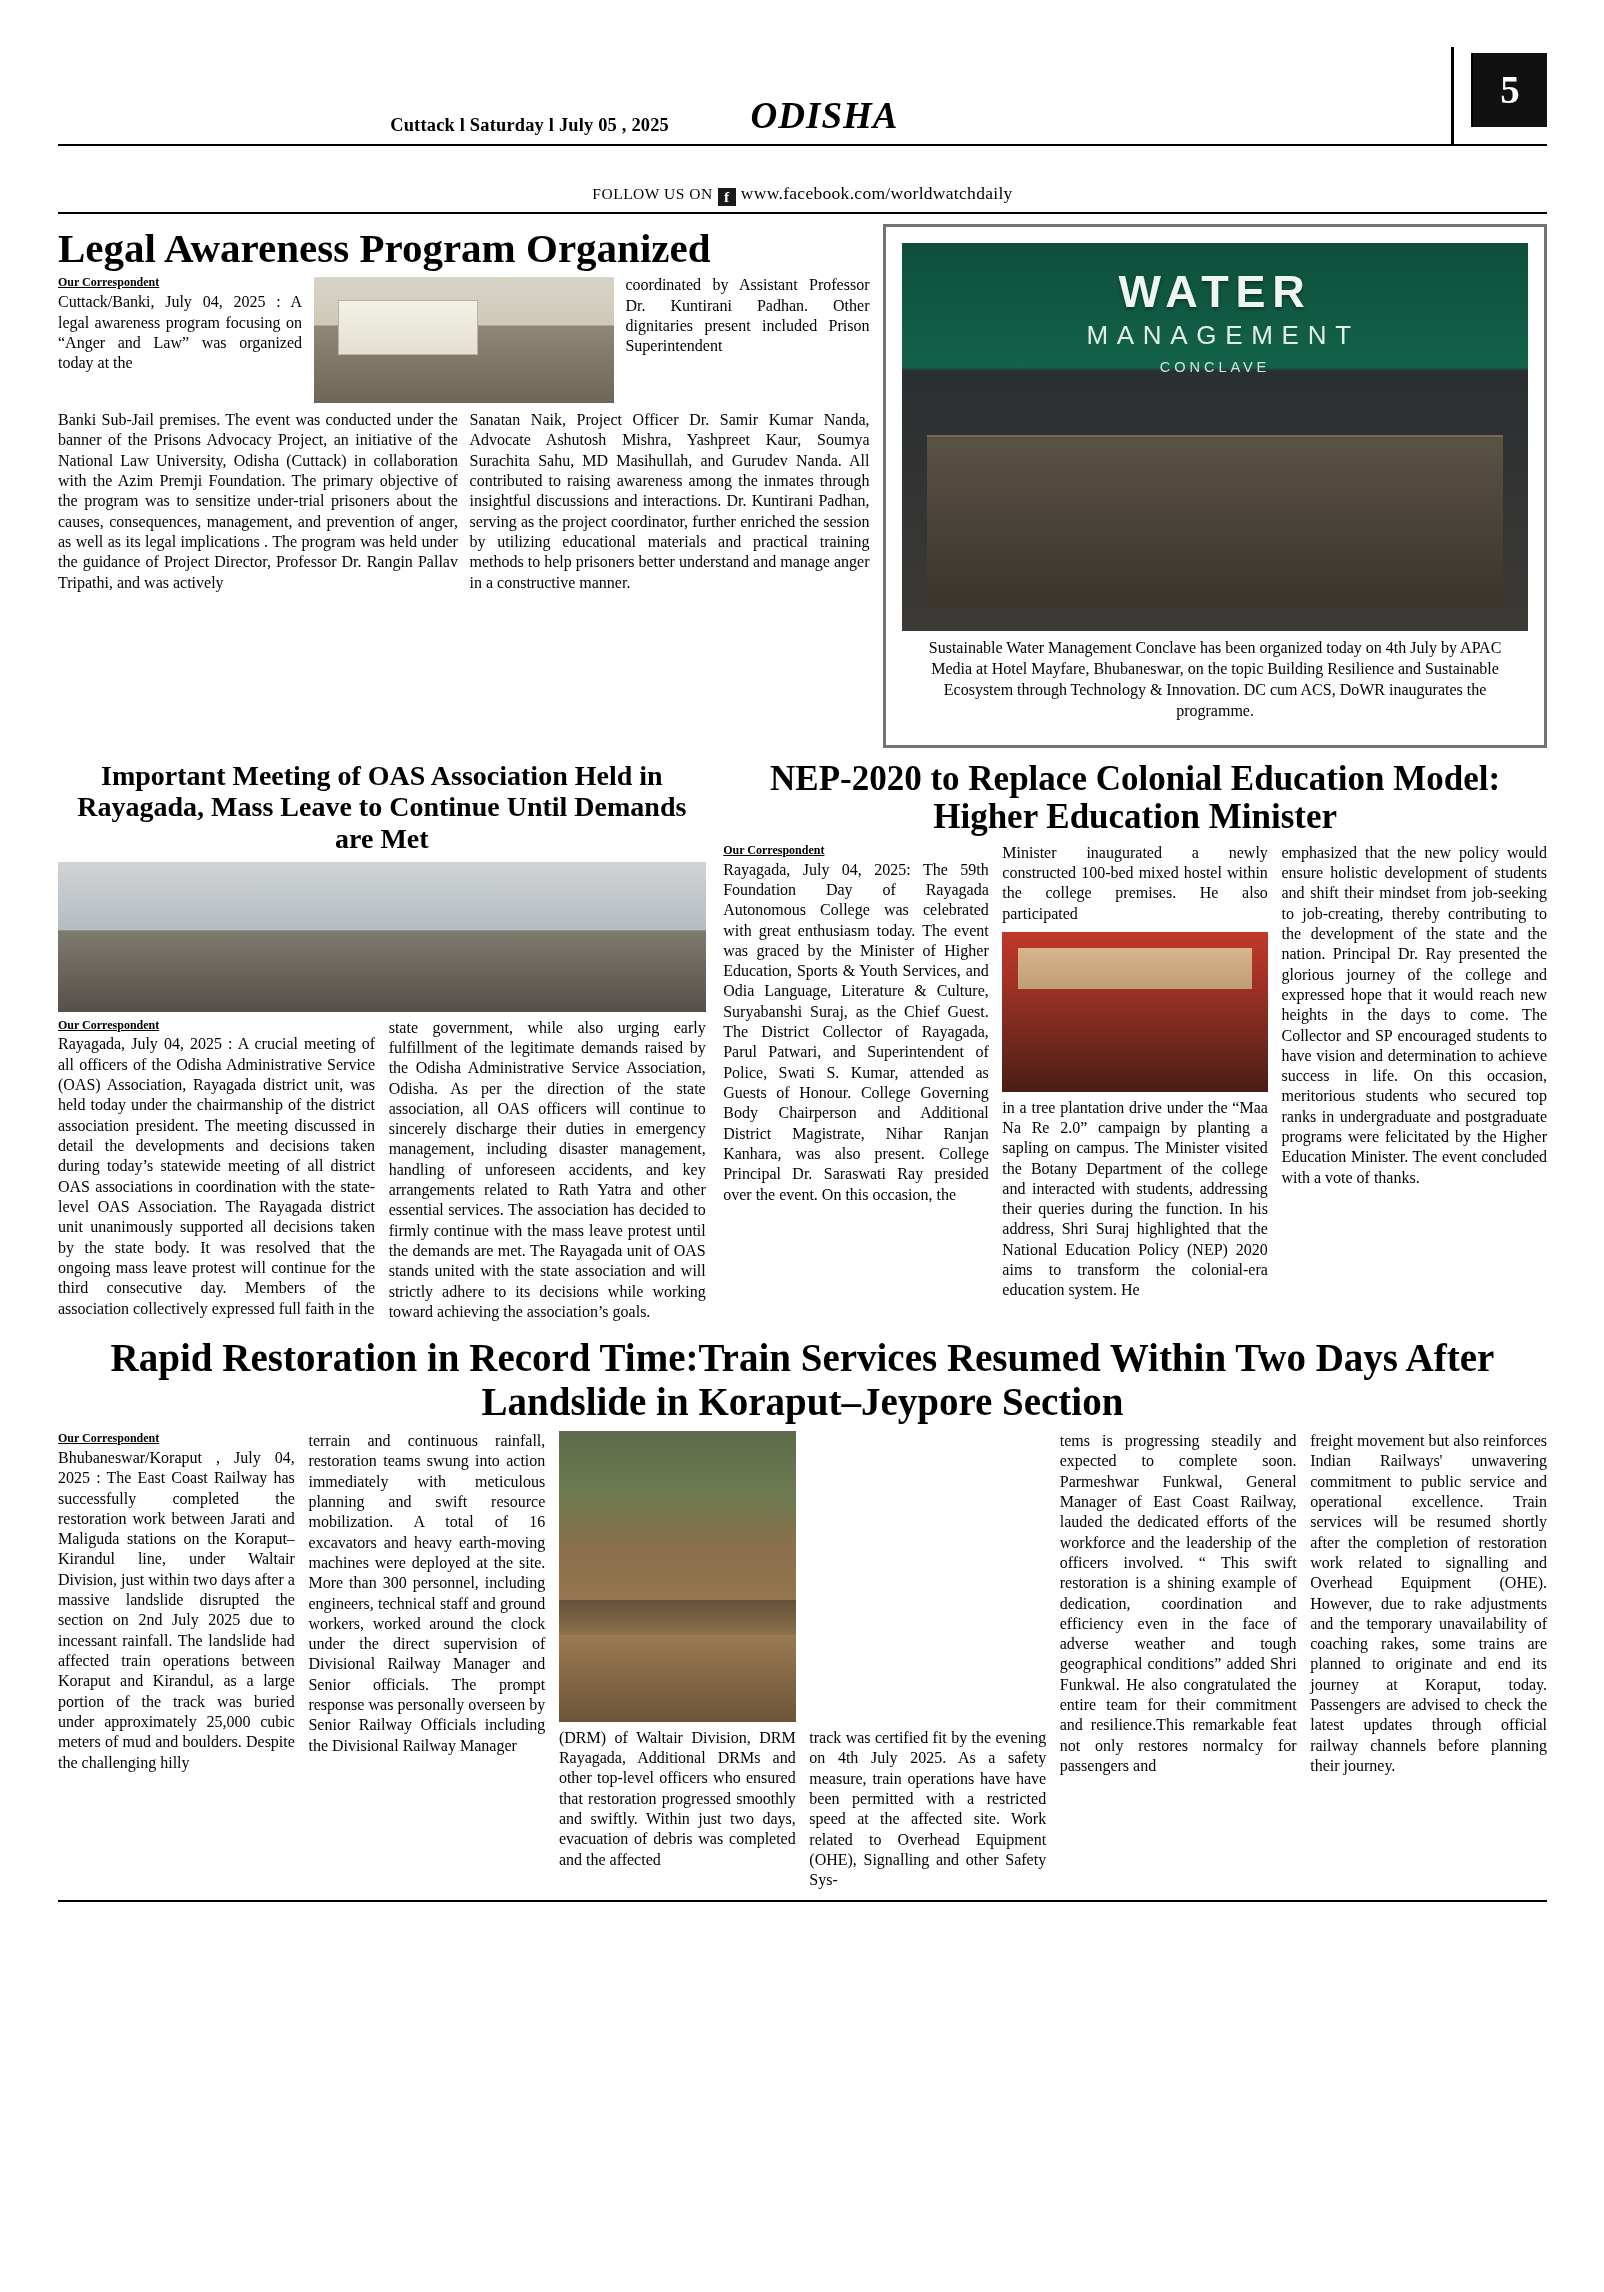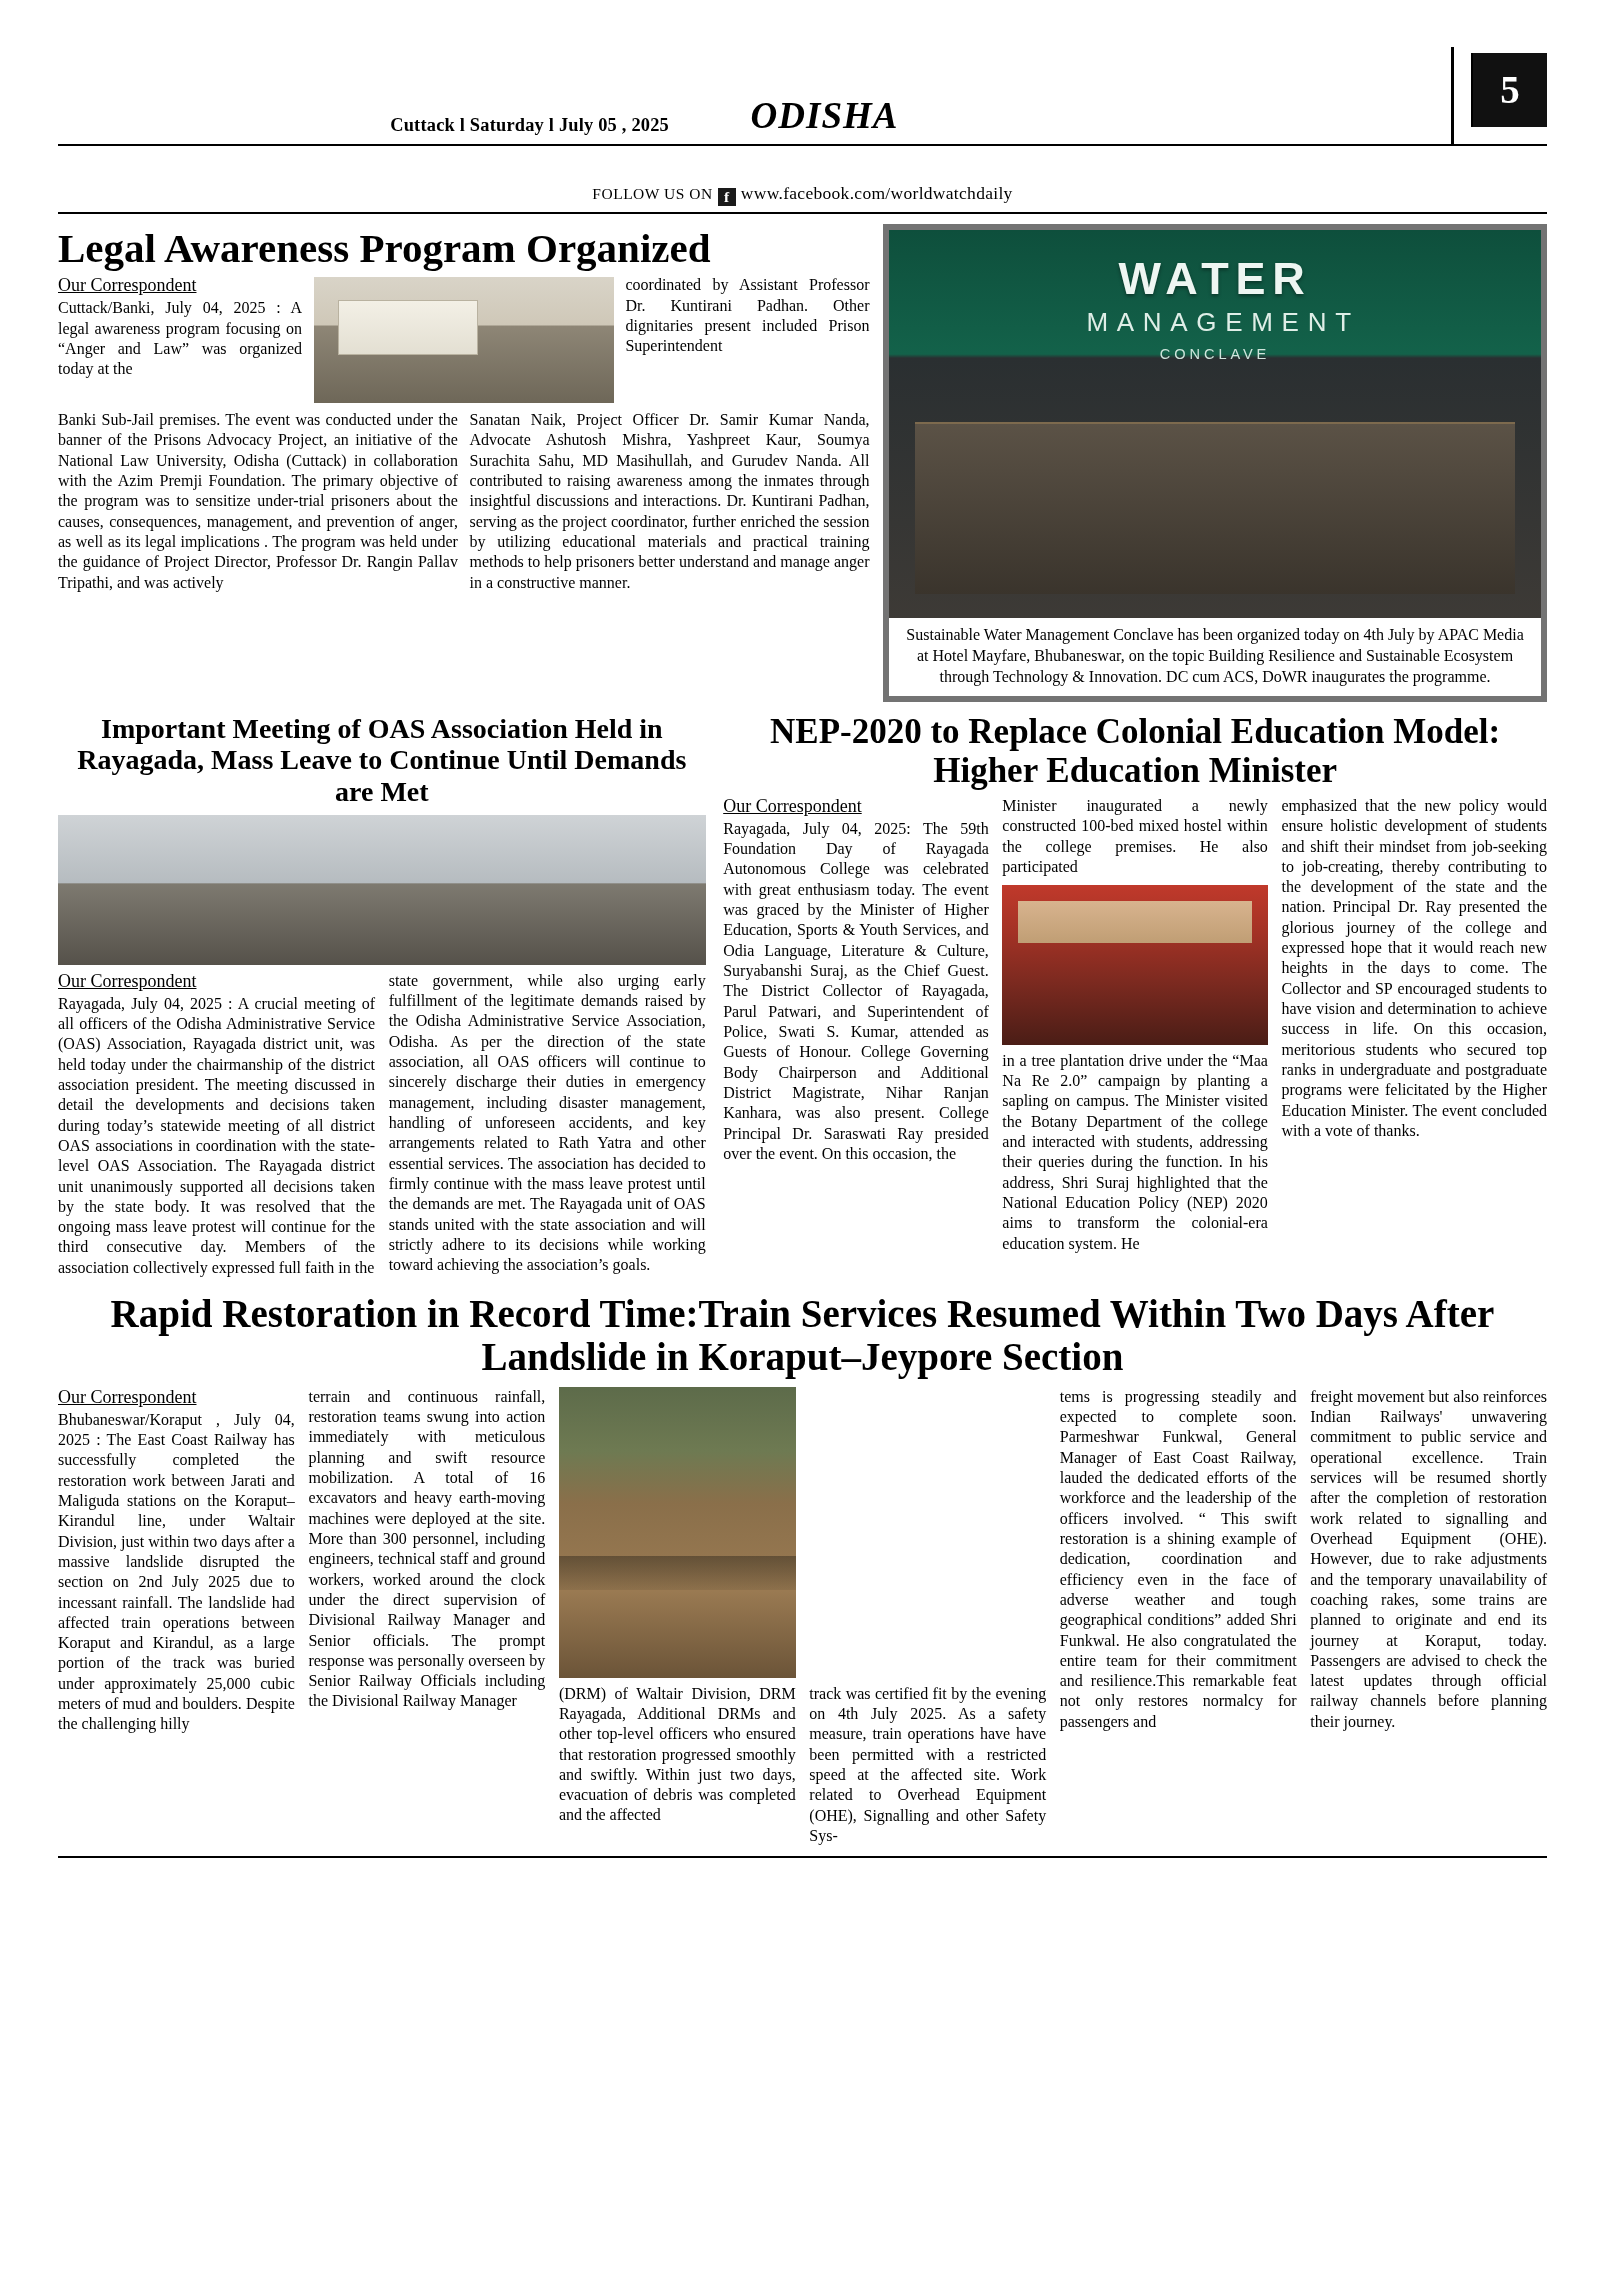--- a/index.html
+++ b/index.html
@@ -118,23 +118,23 @@
   }
   .followbar .small{font-size:15.5px;letter-spacing:0.5px;}
 
   
   .hl-serif{
     font-family:"Liberation Serif", serif;
     font-weight:bold;
     line-height:1.03;
   }
   .byline{
-    font-weight:normal;
+    font-weight:bold;
     text-decoration:underline;
-    font-size:18px;
+    font-size:12px;
   }
   .body-txt{
     font-size:16px;
     line-height:1.27;
     text-align:justify;
     text-justify:inter-word;
     hyphens:auto;
   }
   .cap{
     font-size:16px;
@@ -143,21 +143,21 @@
   }
   .photo{
     background:#6b6f63;
     position:relative;
     overflow:hidden;
   }
 
   
   .sec1{display:flex;gap:13.6px;margin-top:9.7px;}
   .sec1-left{flex:0 0 calc(1489px * 0.545);}
-  .sec1-right{flex:1 1 auto;border:6px solid #737373;padding:0;}
+  .sec1-right{flex:1 1 auto;border:3px solid #737373;padding:16px;}
   .title1{font-size:41px;margin:3.9px 0 5.8px 0;}
   .s1cols{display:flex;gap:11.6px;}
   .s1col{flex:1;}
   .s1-photo{width:100%;height:126px;margin:1.9px 0 2.9px 0;}
 
   
   .sec2{display:flex;gap:17.5px;margin-top:11.6px;}
   .sec2-left{flex:0 0 calc(1489px * 0.435);}
   .sec2-right{flex:1 1 auto;}
   .title2{font-size:28px;text-align:center;line-height:1.12;}

